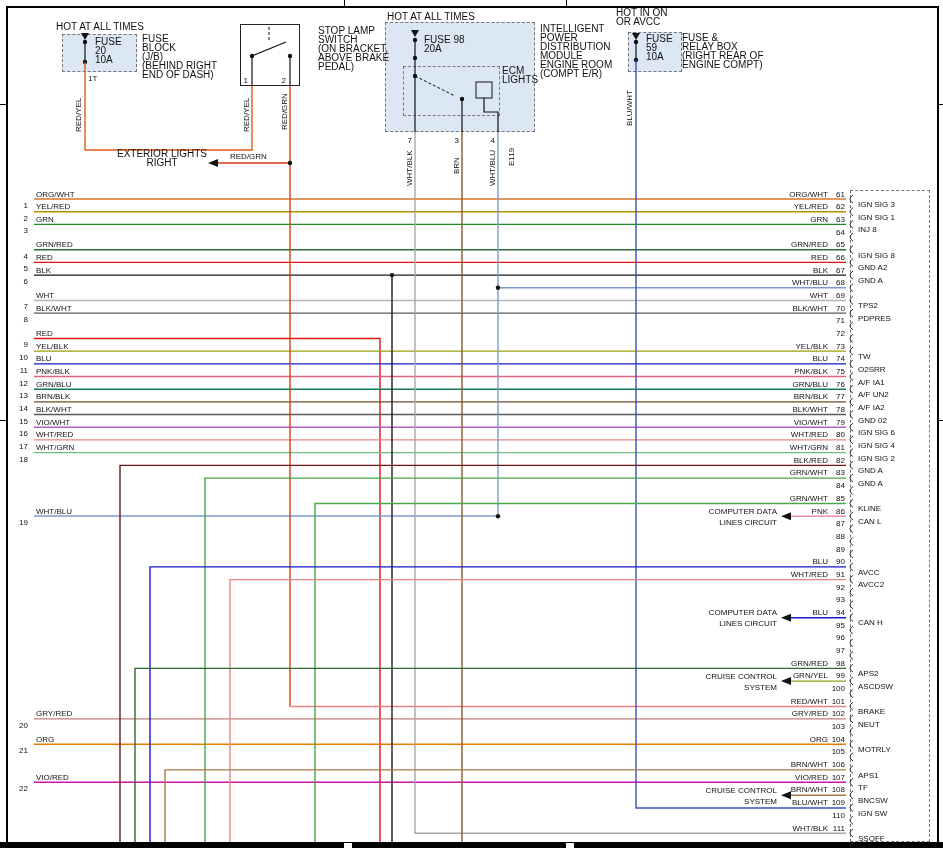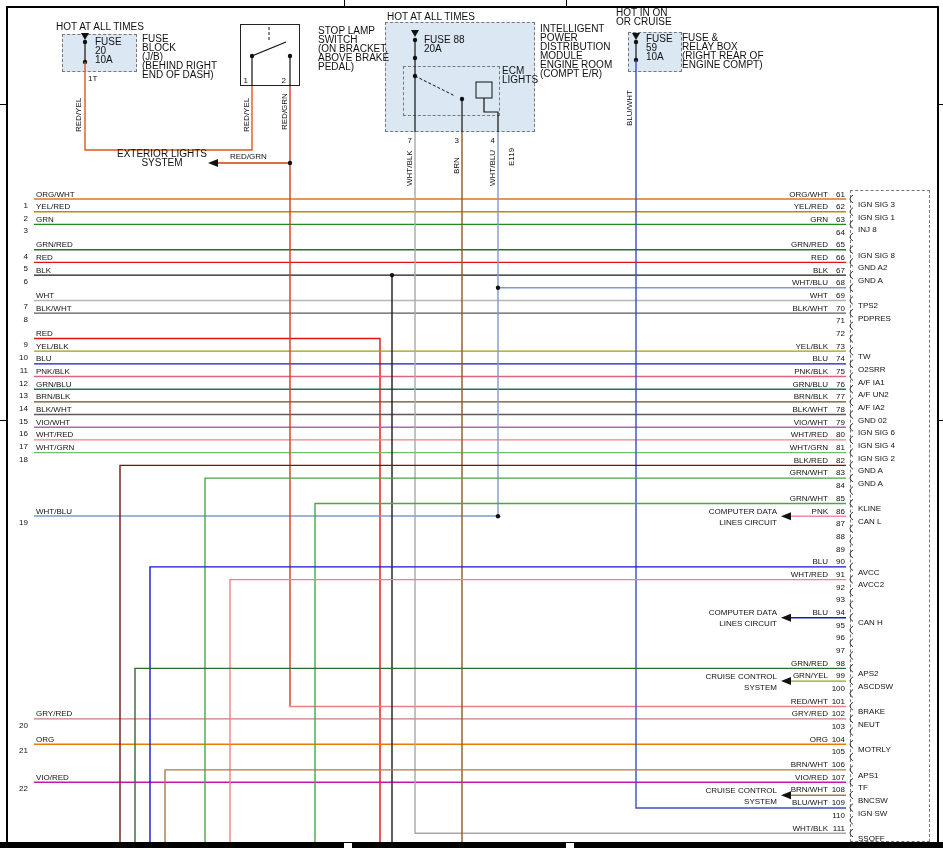--- a/index.html
+++ b/index.html
@@ -367,36 +367,36 @@
 (BEHIND RIGHT
 END OF DASH)</div>
 
   <div class="lbl" style="left:318px;top:26px">STOP LAMP
 SWITCH
 (ON BRACKET,
 ABOVE BRAKE
 PEDAL)</div>
 
   <div class="lbl ctr" style="left:116px;top:149px;width:92px">EXTERIOR LIGHTS
-SYSTEM</div>
+RIGHT</div>
 
   <div class="lbl" style="left:387px;top:12px">HOT AT ALL TIMES</div>
-  <div class="lbl" style="left:424px;top:35px">FUSE 88
+  <div class="lbl" style="left:424px;top:35px">FUSE 98
 20A</div>
   <div class="lbl" style="left:502px;top:66px">ECM
 LIGHTS</div>
   <div class="lbl" style="left:540px;top:24px">INTELLIGENT
 POWER
 DISTRIBUTION
 MODULE
 ENGINE ROOM
 (COMPT E/R)</div>
 
   <div class="lbl" style="left:616px;top:8px">HOT IN ON
-OR CRUISE</div>
+OR AVCC</div>
   <div class="lbl" style="left:646px;top:34px">FUSE
 59
 10A</div>
   <div class="lbl" style="left:682px;top:33px">FUSE &amp;
 RELAY BOX
 (RIGHT REAR OF
 ENGINE COMPT)</div>
 
   <div class="bar"></div>
   <div class="notch" style="left:344px"></div>

